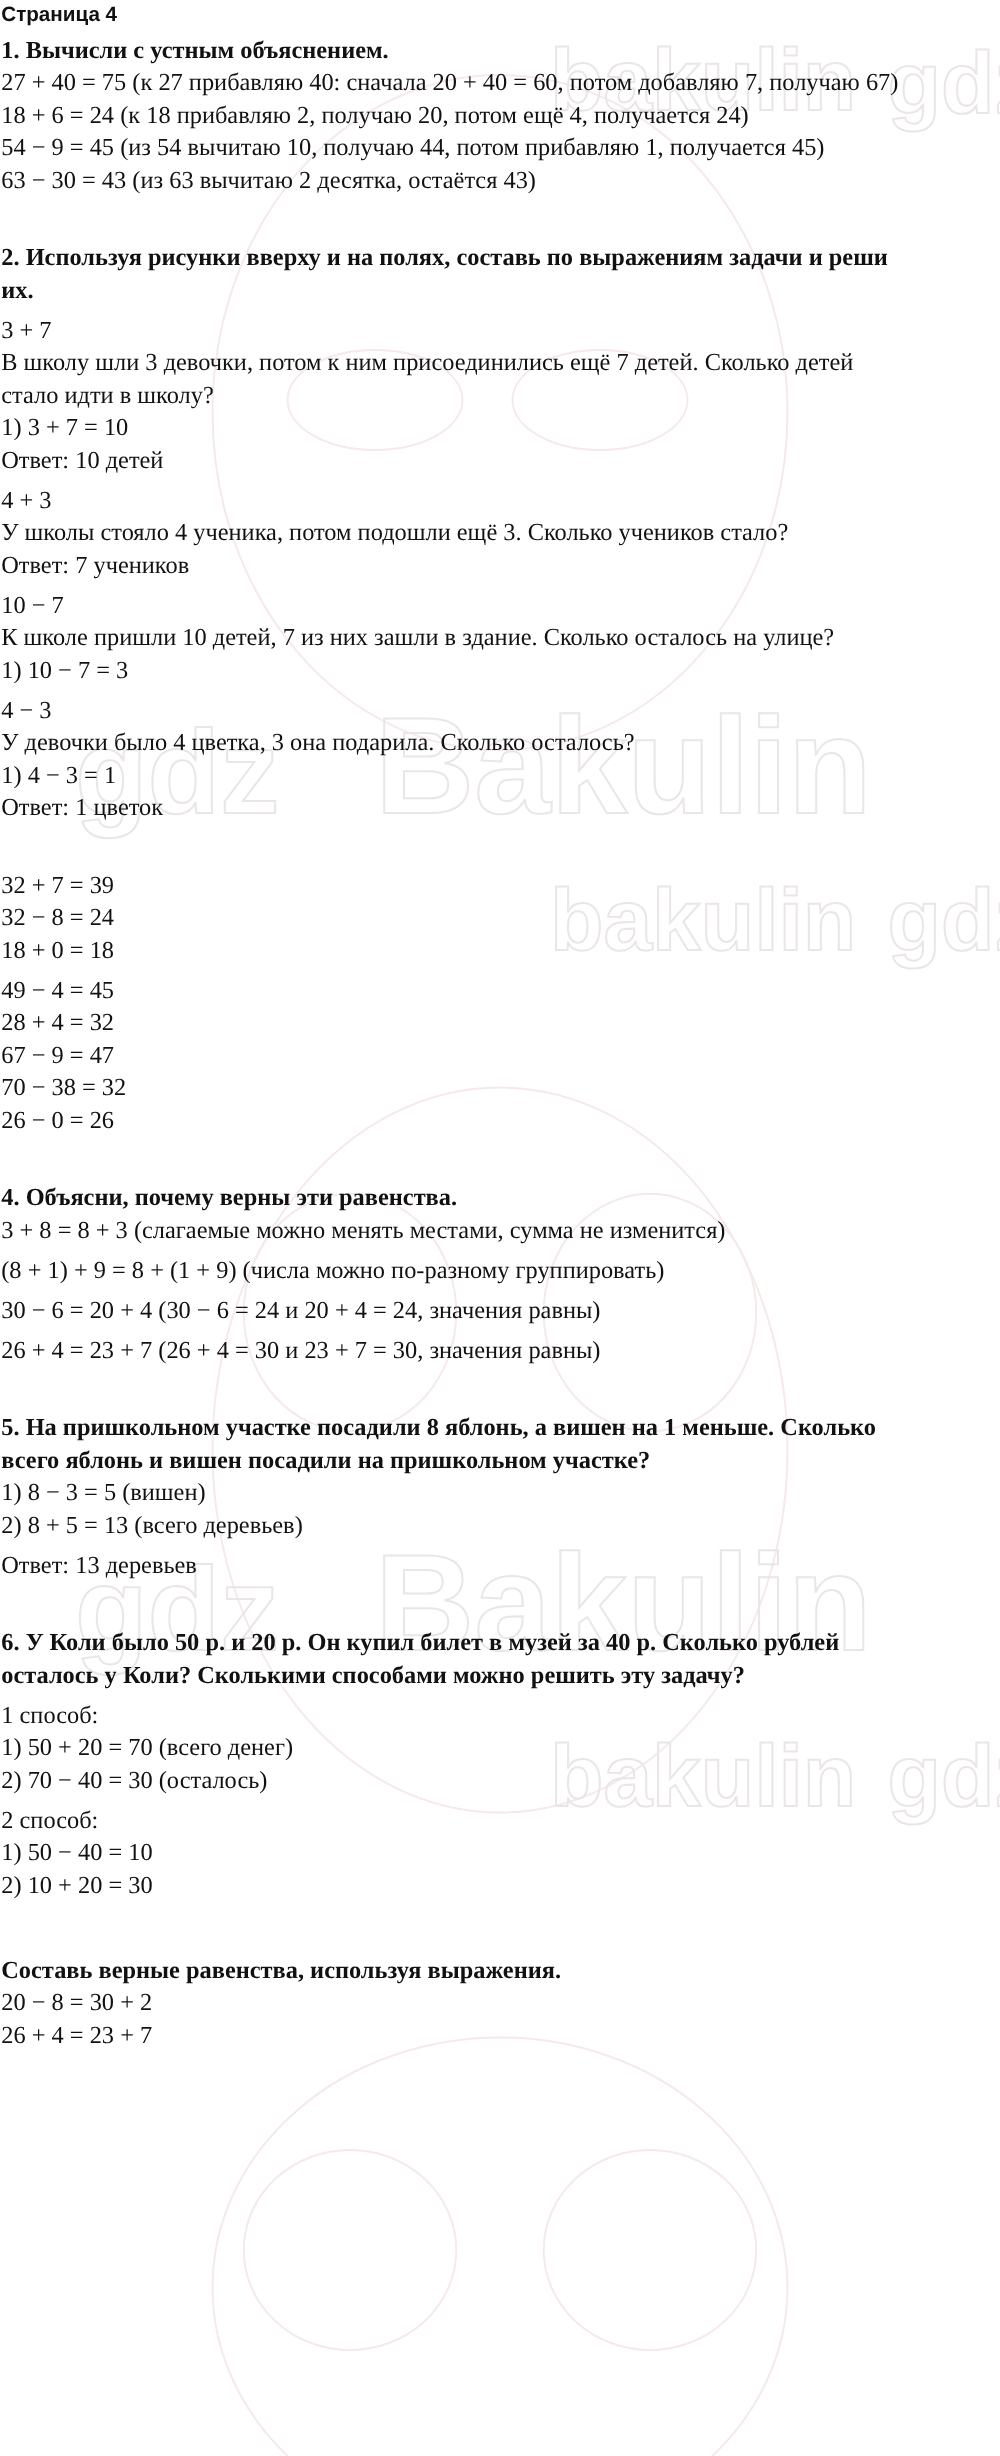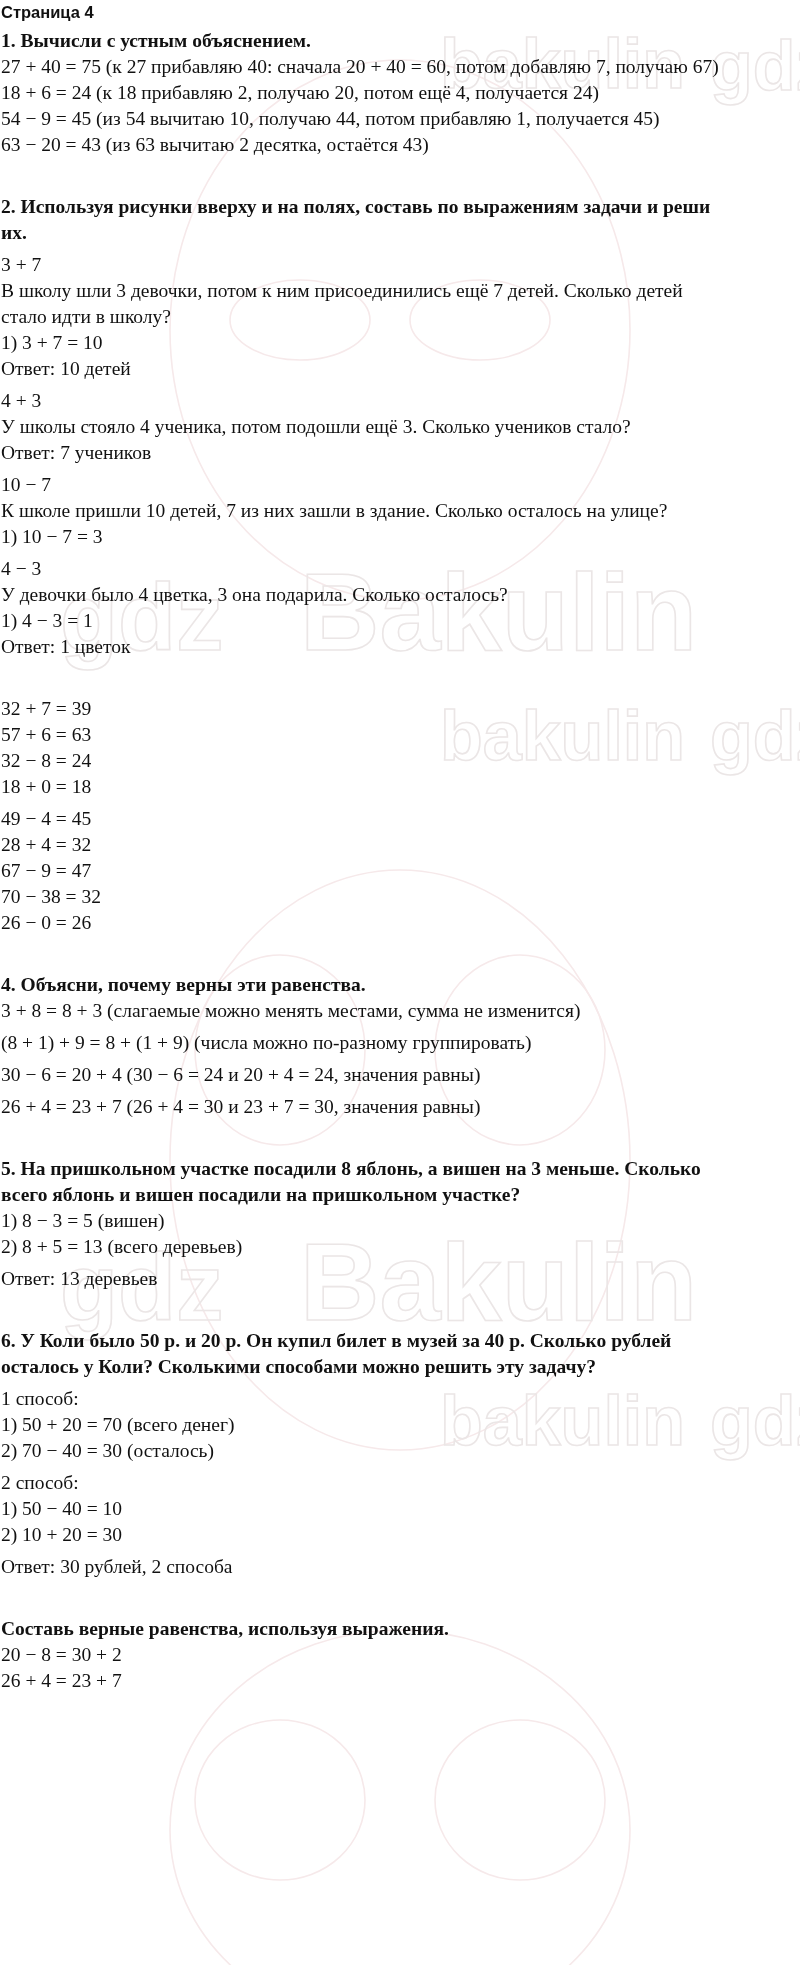--- a/index.html
+++ b/index.html
@@ -46,21 +46,21 @@
 
 <div class="content">
   <div class="page-title">Страница 4</div>
   <div class="gap-s"></div>
 
   <section class="task">
     <div class="task-title">1. Вычисли с устным объяснением.</div>
     <div class="line">27 + 40 = 75 (к 27 прибавляю 40: сначала 20 + 40 = 60, потом добавляю 7, получаю 67)</div>
     <div class="line">18 + 6 = 24 (к 18 прибавляю 2, получаю 20, потом ещё 4, получается 24)</div>
     <div class="line">54 − 9 = 45 (из 54 вычитаю 10, получаю 44, потом прибавляю 1, получается 45)</div>
-    <div class="line">63 − 20 = 43 (из 63 вычитаю 2 десятка, остаётся 43)</div>
+    <div class="line">63 − 30 = 43 (из 63 вычитаю 2 десятка, остаётся 43)</div>
   </section>
   <div class="gap-l"></div>
 
   <section class="task">
     <div class="task-title">2. Используя рисунки вверху и на полях, составь по выражениям задачи и реши их.</div>
     <div class="gap-s"></div>
     <div>
       <div class="line">3 + 7</div>
       <div class="line">В школу шли 3 девочки, потом к ним присоединились ещё 7 детей. Сколько детей стало идти в школу?</div>
       <div class="line">1) 3 + 7 = 10</div>
@@ -84,21 +84,20 @@
       <div class="line">У девочки было 4 цветка, 3 она подарила. Сколько осталось?</div>
       <div class="line">1) 4 − 3 = 1</div>
       <div class="line">Ответ: 1 цветок</div>
     </div>
   </section>
   <div class="gap-l"></div>
 
   <section class="task">
     <div>
       <div class="line">32 + 7 = 39</div>
-      <div class="line">57 + 6 = 63</div>
       <div class="line">32 − 8 = 24</div>
       <div class="line">18 + 0 = 18</div>
     </div>
     <div class="gap-s"></div>
     <div>
       <div class="line">49 − 4 = 45</div>
       <div class="line">28 + 4 = 32</div>
       <div class="line">67 − 9 = 47</div>
       <div class="line">70 − 38 = 32</div>
       <div class="line">26 − 0 = 26</div>
@@ -112,21 +111,21 @@
     <div class="gap-s"></div>
     <div class="line">(8 + 1) + 9 = 8 + (1 + 9) (числа можно по-разному группировать)</div>
     <div class="gap-s"></div>
     <div class="line">30 − 6 = 20 + 4 (30 − 6 = 24 и 20 + 4 = 24, значения равны)</div>
     <div class="gap-s"></div>
     <div class="line">26 + 4 = 23 + 7 (26 + 4 = 30 и 23 + 7 = 30, значения равны)</div>
   </section>
   <div class="gap-l"></div>
 
   <section class="task">
-    <div class="task-title">5. На пришкольном участке посадили 8 яблонь, а вишен на 3 меньше. Сколько всего яблонь и вишен посадили на пришкольном участке?</div>
+    <div class="task-title">5. На пришкольном участке посадили 8 яблонь, а вишен на 1 меньше. Сколько всего яблонь и вишен посадили на пришкольном участке?</div>
     <div class="line">1) 8 − 3 = 5 (вишен)</div>
     <div class="line">2) 8 + 5 = 13 (всего деревьев)</div>
     <div class="gap-s"></div>
     <div class="line">Ответ: 13 деревьев</div>
   </section>
   <div class="gap-l"></div>
 
   <section class="task">
     <div class="task-title">6. У Коли было 50 р. и 20 р. Он купил билет в музей за 40 р. Сколько рублей осталось у Коли? Сколькими способами можно решить эту задачу?</div>
     <div class="gap-s"></div>
@@ -135,21 +134,20 @@
       <div class="line">1) 50 + 20 = 70 (всего денег)</div>
       <div class="line">2) 70 − 40 = 30 (осталось)</div>
     </div>
     <div class="gap-s"></div>
     <div>
       <div class="line">2 способ:</div>
       <div class="line">1) 50 − 40 = 10</div>
       <div class="line">2) 10 + 20 = 30</div>
     </div>
     <div class="gap-s"></div>
-    <div class="line">Ответ: 30 рублей, 2 способа</div>
   </section>
   <div class="gap-l"></div>
 
   <section class="task">
     <div class="task-title">Составь верные равенства, используя выражения.</div>
     <div class="line">20 − 8 = 30 + 2</div>
     <div class="line">26 + 4 = 23 + 7</div>
   </section>
 </div>
 

